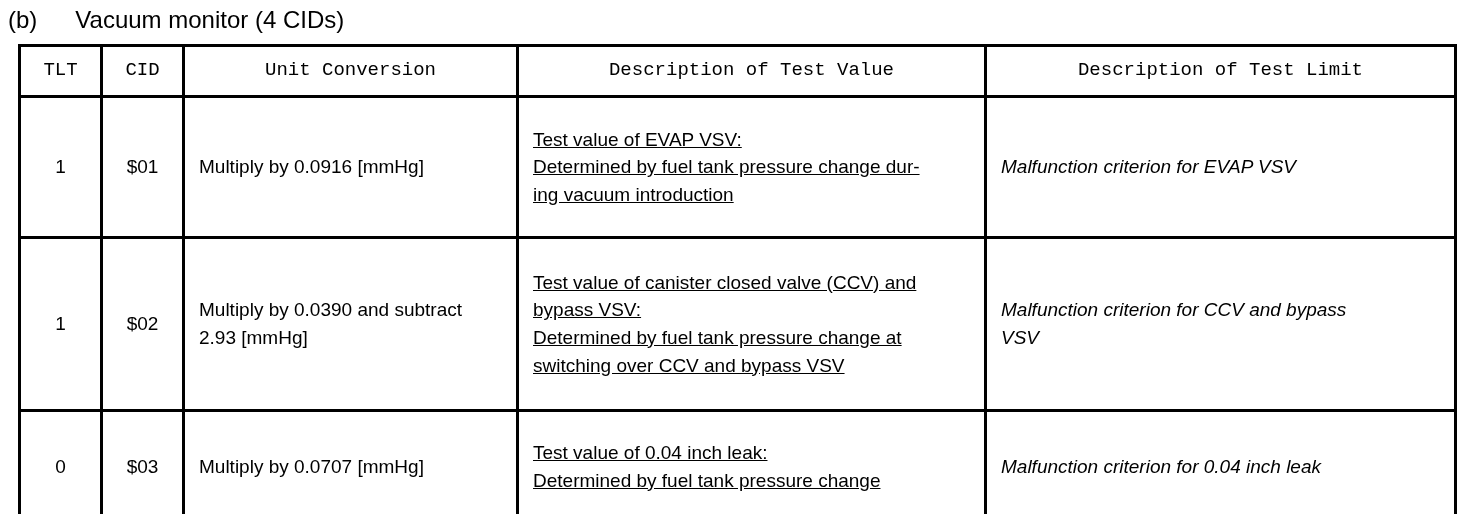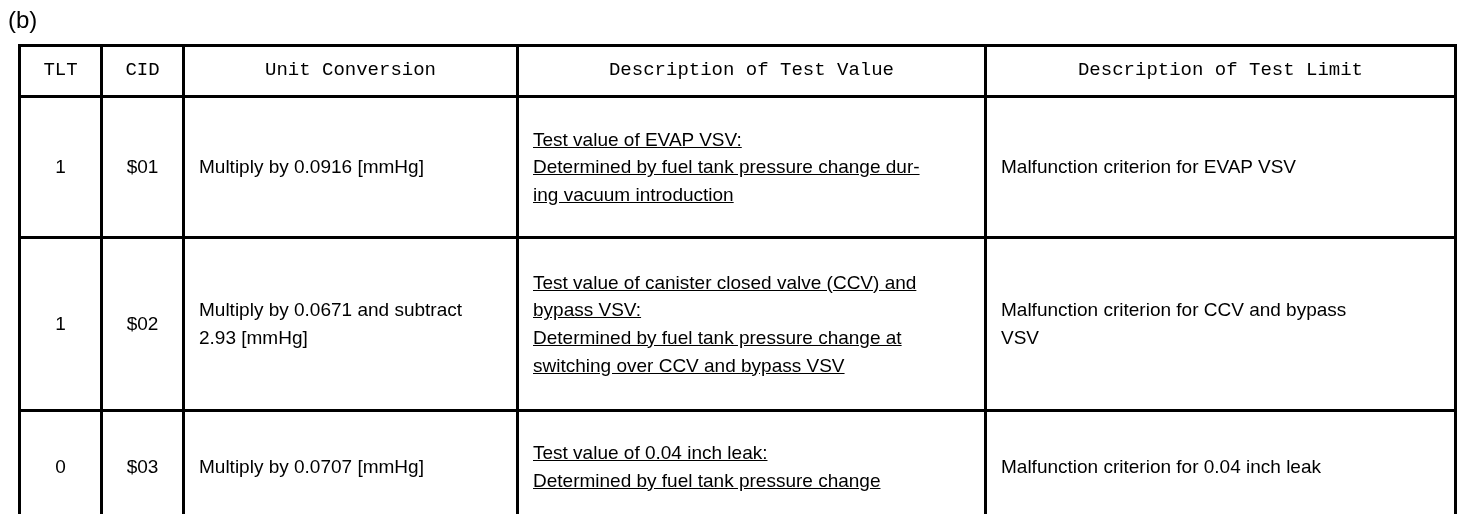--- a/index.html
+++ b/index.html
@@ -69,34 +69,36 @@
     padding: 16px 14px;
   }
   td.cell-desc {
     text-align: left;
     padding: 10px 12px 10px 14px;
     text-decoration: underline;
   }
   td.cell-limit {
     text-align: left;
     padding: 10px 12px 10px 14px;
+    font-style: italic;
   }
   .line { display: block; }
   .row-1 td { height: 106px; }
   .row-2 td { height: 138px; }
   .row-3 td { height: 78px; }
   .row-4 td { height: 78px; }
 </style>
 </head>
 <body>
 
 <div class="page">
 
   <div class="caption">
     <span class="caption-label">(b)</span>
+    <span class="caption-text">Vacuum monitor (4 CIDs)</span>
   </div>
 
   <table class="spec">
     <colgroup>
       <col class="c-tlt">
       <col class="c-cid">
       <col class="c-unit">
       <col class="c-testval">
       <col class="c-testlim">
     </colgroup>
@@ -122,21 +124,21 @@
           <span class="line">ing vacuum introduction</span>
         </td>
         <td class="cell-limit">
           <span class="line">Malfunction criterion for EVAP VSV</span>
         </td>
       </tr>
       <tr class="row-2">
         <td class="center">1</td>
         <td class="center">$02</td>
         <td class="cell-unit">
-          <span class="line">Multiply by 0.0671 and subtract</span>
+          <span class="line">Multiply by 0.0390 and subtract</span>
           <span class="line">2.93 [mmHg]</span>
         </td>
         <td class="cell-desc">
           <span class="line">Test value of canister closed valve (CCV) and</span>
           <span class="line">bypass VSV:</span>
           <span class="line">Determined by fuel tank pressure change at</span>
           <span class="line">switching over CCV and bypass VSV</span>
         </td>
         <td class="cell-limit">
           <span class="line">Malfunction criterion for CCV and bypass</span>

